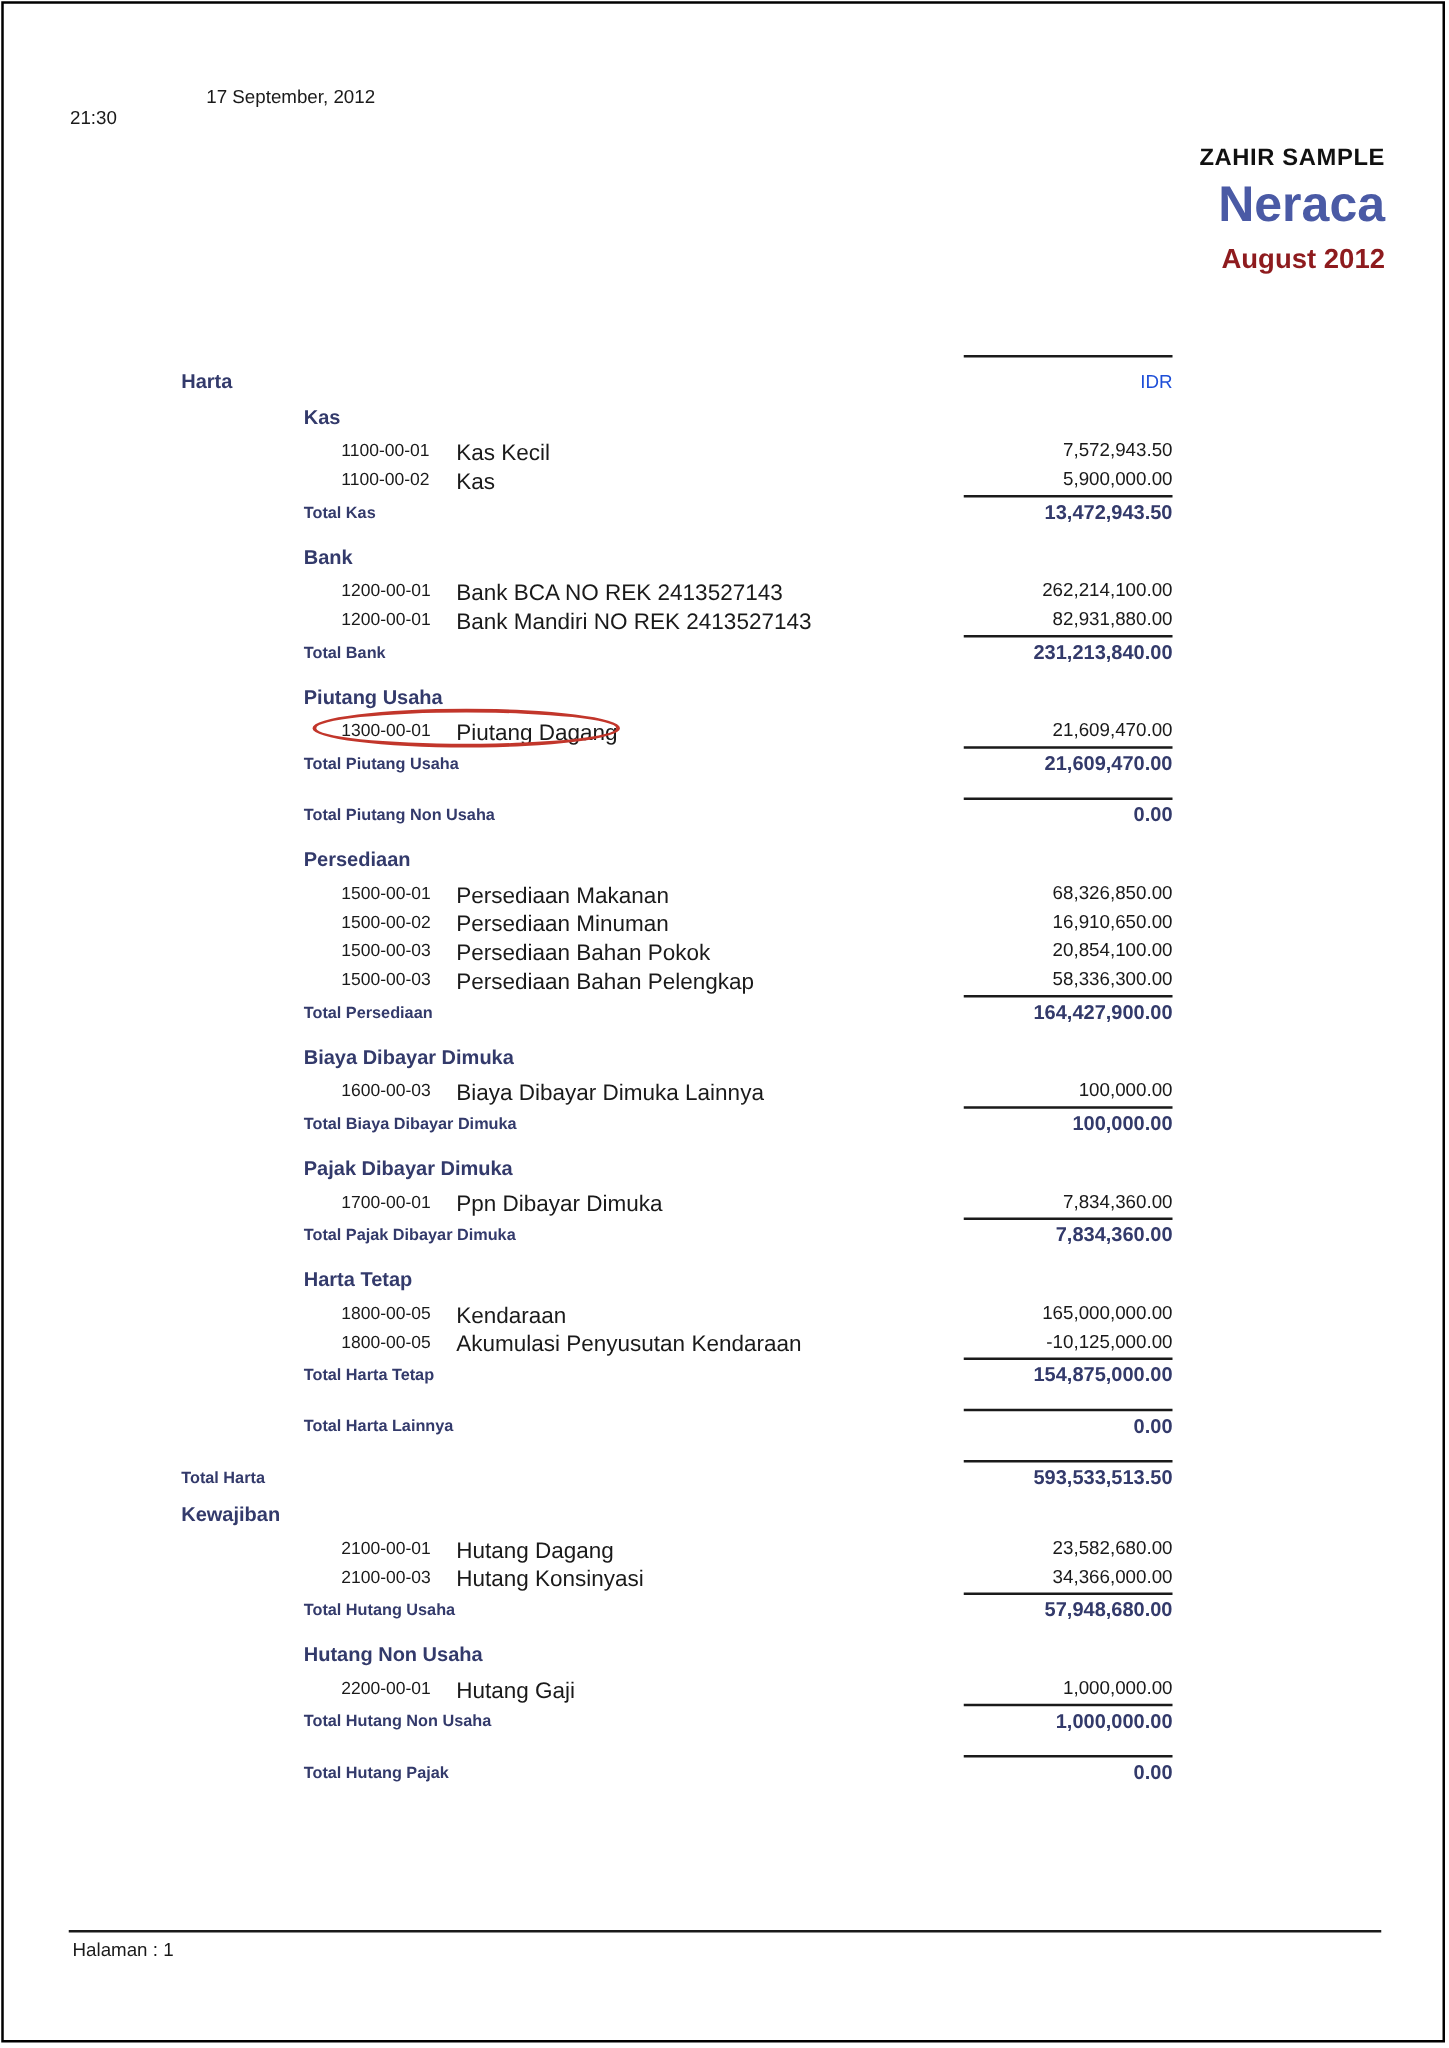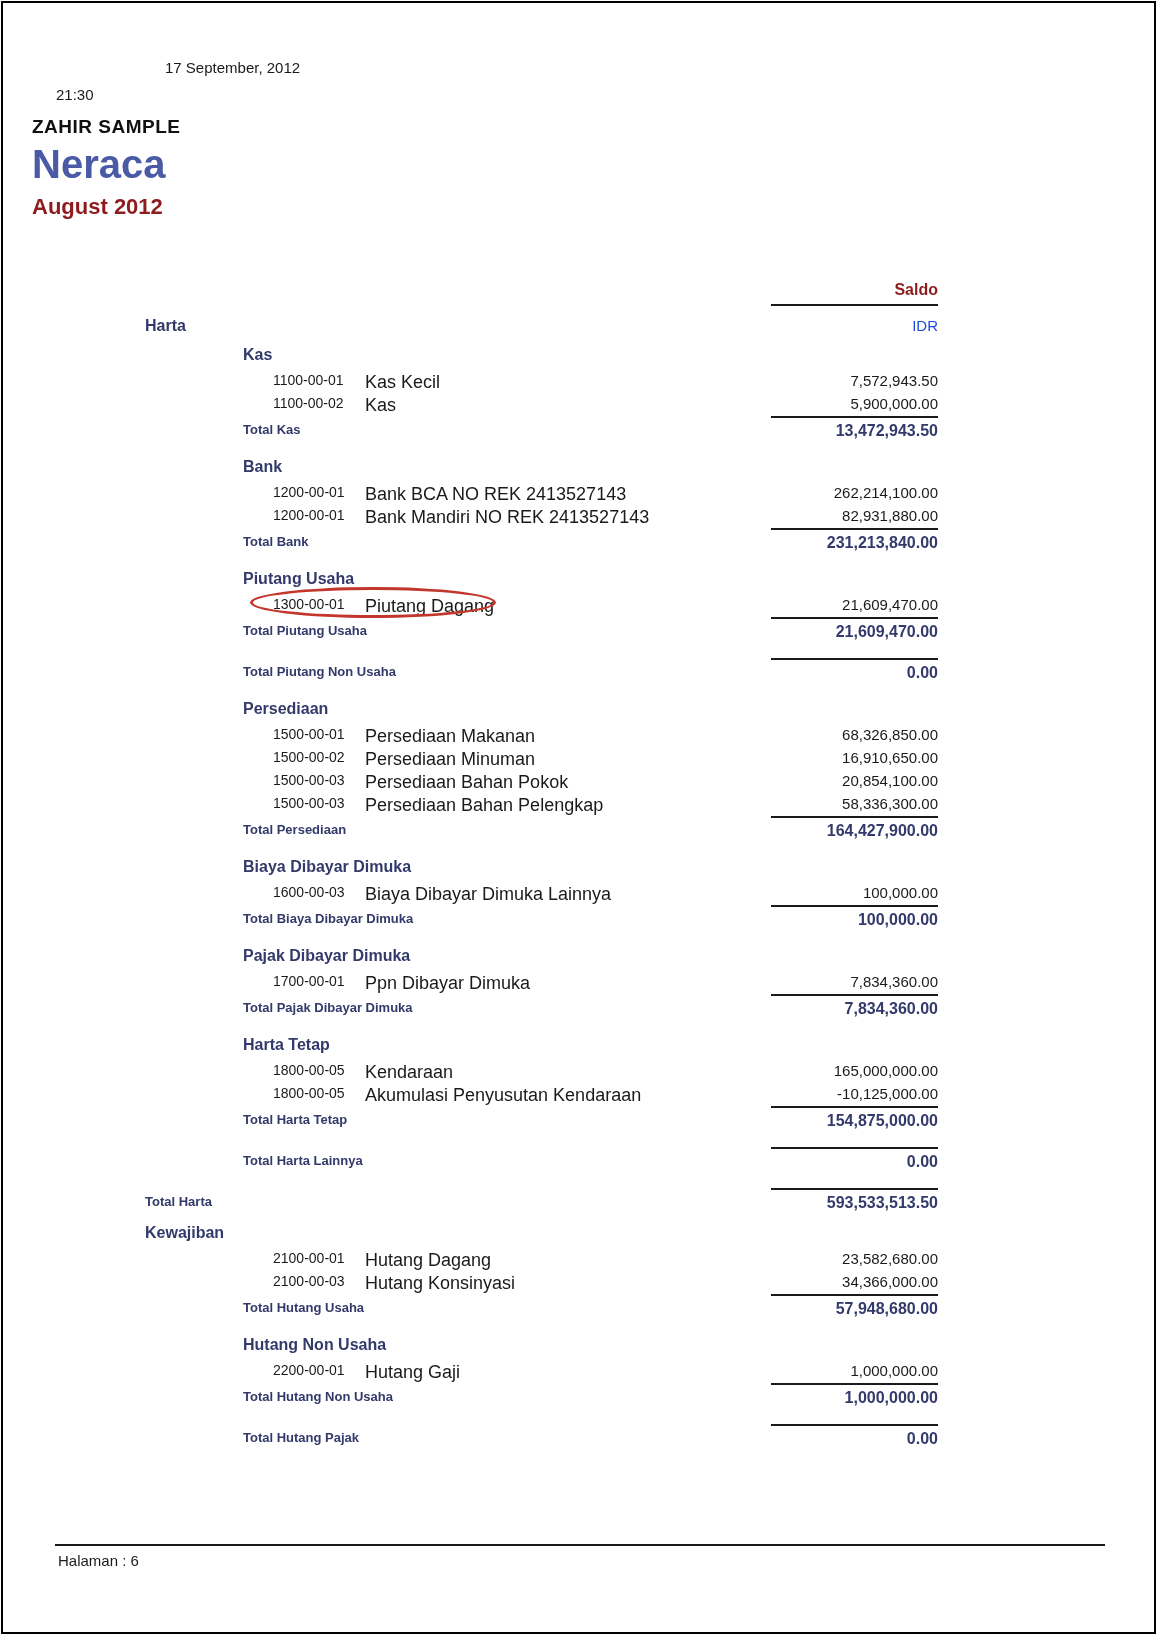--- a/index.html
+++ b/index.html
@@ -14,23 +14,23 @@
   }
   .frame {
     position: absolute; left: 1px; top: 1px;
     width: 1155px; height: 1633px;
     border: 2px solid #000;
     pointer-events: none;
   }
   
   .meta { position: absolute; left: 56px; top: 53px; font-size: 15px; height: 20px; }
   .meta .time { position: absolute; left: 0; top: 17px; white-space: nowrap; margin-top: 16px; }
-  .meta .date { position: absolute; left: 109px; top: 6px; white-space: nowrap; }
-  
-  .center-head { position: absolute; left: 0; top: 116px; width: 1108px; text-align: left; padding-left: 32px; }
+  .meta .date { position: absolute; left: 109px; top: 16px; white-space: nowrap; }
+  
+  .center-head { position: absolute; left: 0; top: 116px; width: 1108px; text-align: right; }
   .company { font-size: 19px; font-weight: bold; color: #111; letter-spacing: 0.5px; }
   .title   { font-size: 40px; font-weight: bold; color: var(--title-blue); margin-top: 5px; line-height: 1.05; }
   .period  { font-size: 22px; font-weight: bold; color: var(--maroon); margin-top: 9px; }
   
   .report { position: absolute; left: 55px; top: 281px; width: 883px; }
   .saldo-row { height: 20px; text-align: right; }
   .saldo { font-size: 16px; font-weight: bold; color: var(--maroon); }
   .saldo-rule { margin: 3px 0 0 716px; width: 167px; border-top: 2px solid #1a1a1a; height: 0; }
   .header-row { position: relative; height: 30px; padding-top: 11px; margin-bottom: 9px; }
   .lbl0 { position: absolute; left: 90px; font-size: 16px; font-weight: bold; color: var(--navy); white-space: nowrap; }
@@ -71,23 +71,20 @@
   <span class="date">17 September, 2012</span>
 </div>
 
 <div class="center-head">
   <div class="company">ZAHIR SAMPLE</div>
   <div class="title">Neraca</div>
   <div class="period">August 2012</div>
 </div>
 
 <div class="report">
-  <div class="saldo-row">
-    <span class="saldo">Saldo</span>
-  </div>
   <div class="saldo-rule"></div>
   <div class="header-row">
     <span class="lbl0">Harta</span>
     <span class="idr">IDR</span>
   </div>
   <div id="report-body">
       <div class="section">
         <div class="row section-title-row">
           <span class="sec-title">Kas</span>
         </div>
@@ -281,13 +278,13 @@
         <div class="total-row">
           <div class="rule"></div>
           <span class="total-label">Total Hutang Pajak</span>
           <span class="amt">0.00</span>
         </div>
       </div>
     </div>
 </div>
 
 <div class="footer-rule"></div>
-<div class="footer-text">Halaman : 6</div>
+<div class="footer-text">Halaman : 1</div>
 
 </body></html>

